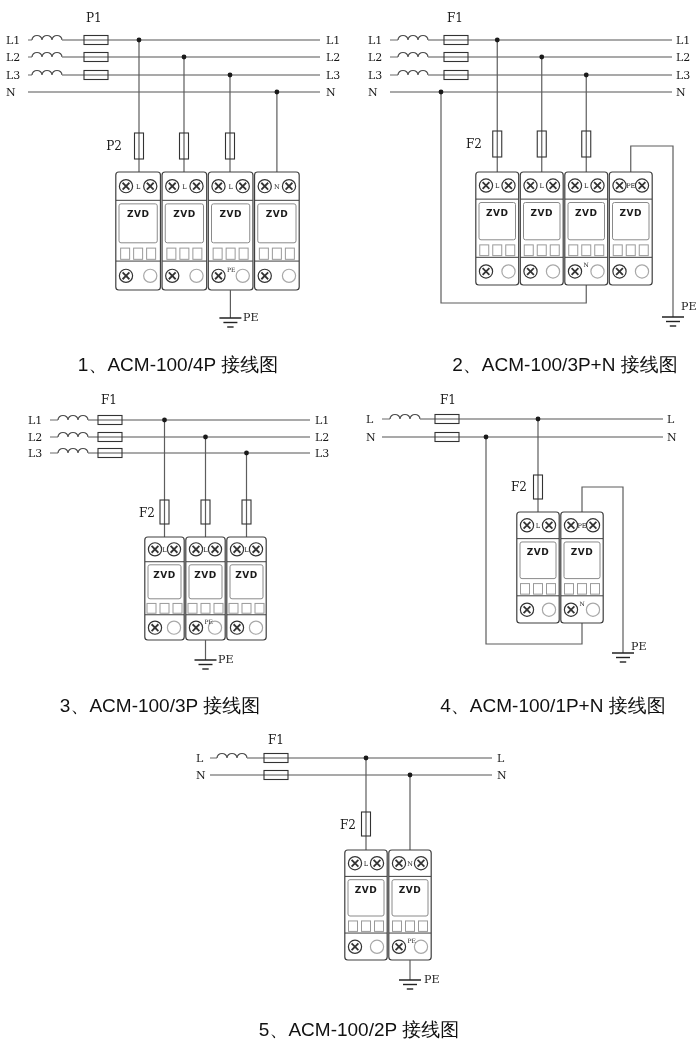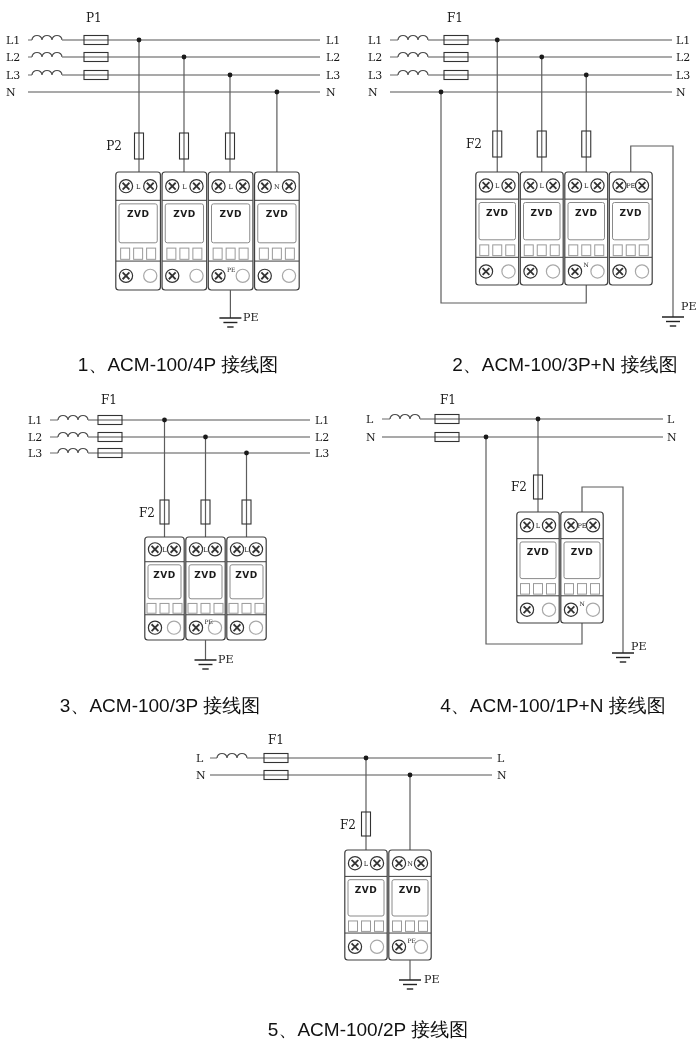--- a/index.html
+++ b/index.html
@@ -611,14 +611,14 @@
           <line x1="406.8" y1="989" x2="413.2" y2="989" stroke="#222" stroke-width="1.4"></line>
         </g>
         <text x="424" y="983" text-anchor="start" font-size="11" fill="#1a1a1a">PE</text>
       </g>
     </svg>
 
   <div class="caption" style="left:-22px;top:352px;">1、ACM-100/4P 接线图</div>
   <div class="caption" style="left:365px;top:352px;">2、ACM-100/3P+N 接线图</div>
   <div class="caption" style="left:-40px;top:693px;">3、ACM-100/3P 接线图</div>
   <div class="caption" style="left:353px;top:693px;">4、ACM-100/1P+N 接线图</div>
-  <div class="caption" style="left:168px;top:1017px;">5、ACM-100/2P 接线图</div>
+  <div class="caption" style="left:159px;top:1017px;">5、ACM-100/2P 接线图</div>
 </div>
 
 </body></html>

